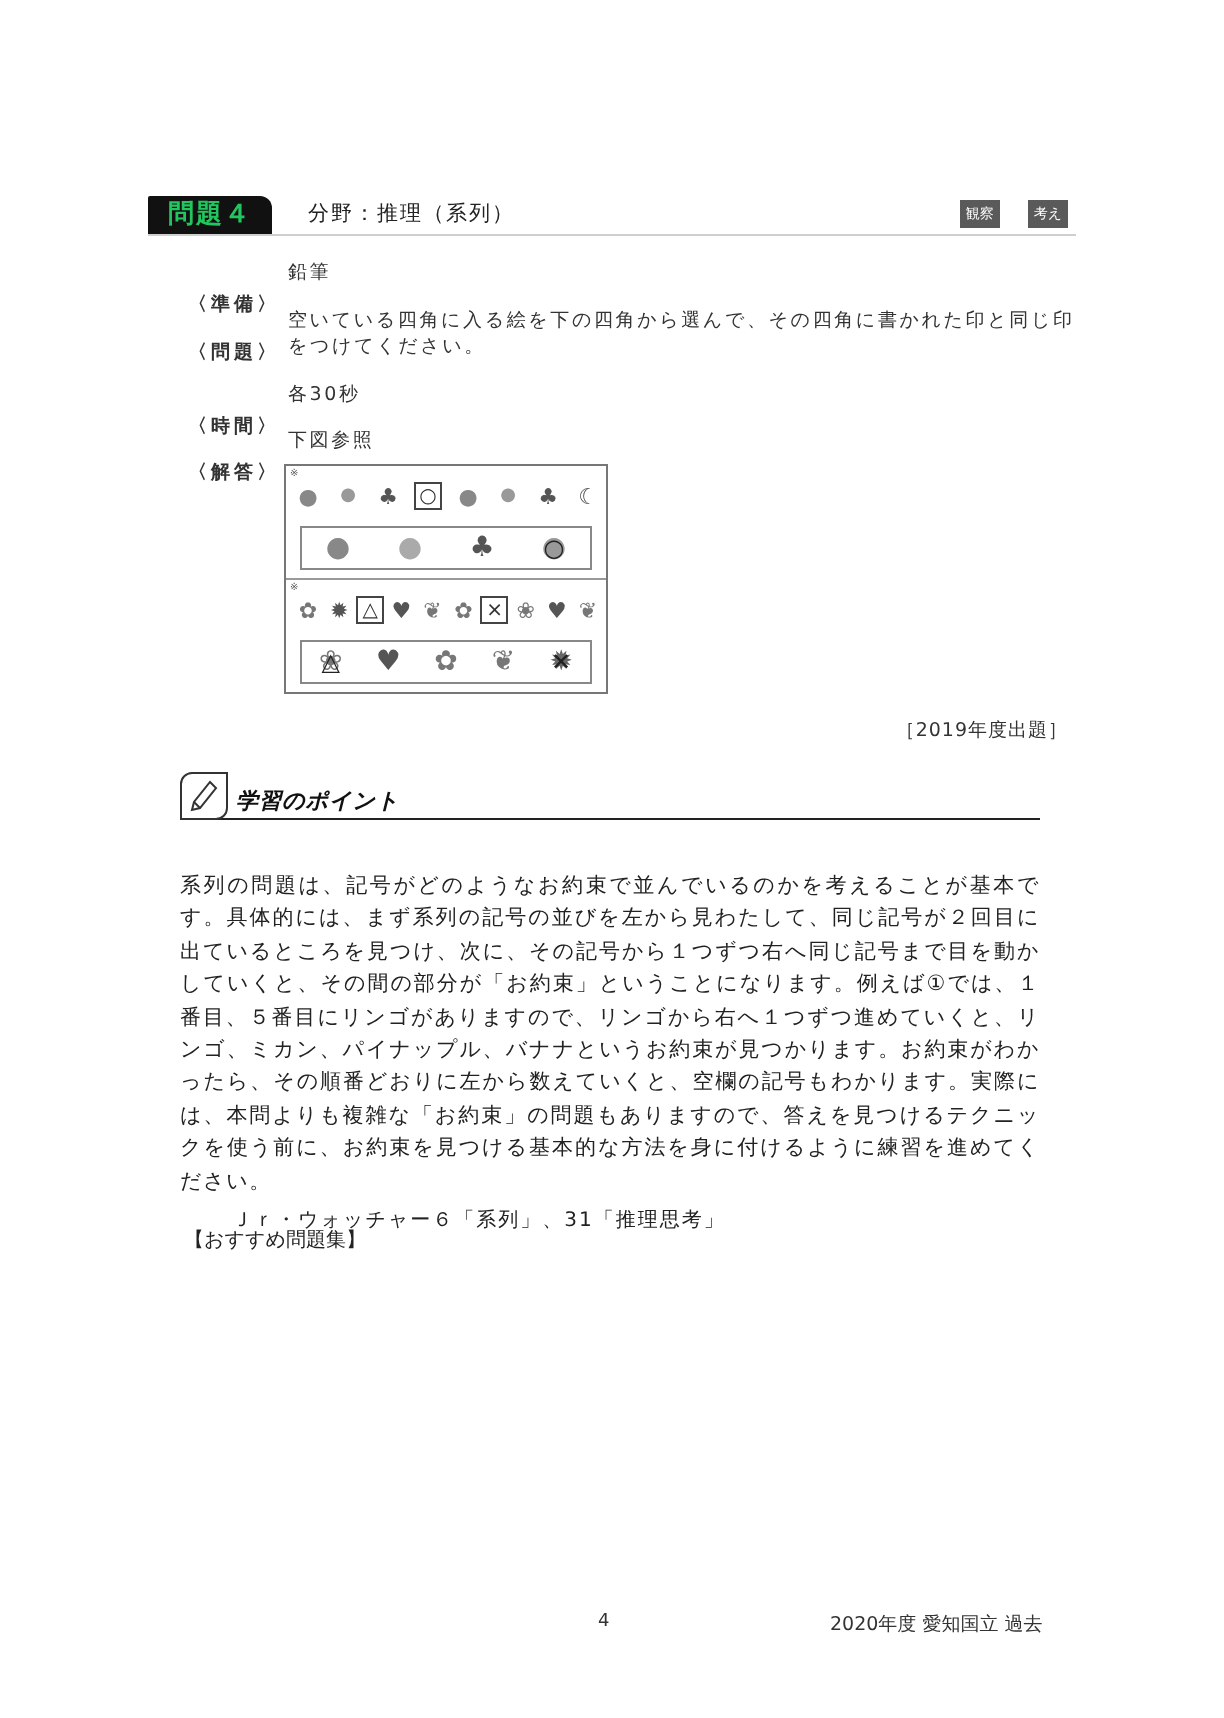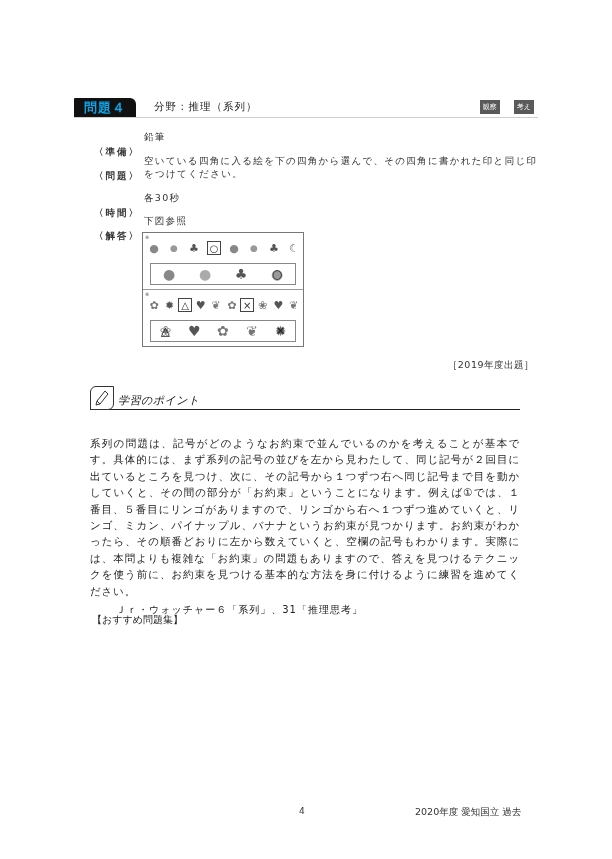--- a/index.html
+++ b/index.html
@@ -1,20 +1,20 @@
 <!DOCTYPE html>
 <html><head>
 <meta charset="utf-8">
 <style>
   * { box-sizing: border-box; margin: 0; padding: 0; }
   html, body { width: 612px; height: 859px; background: #ffffff; overflow: hidden; }
   body { position: relative; font-family: "DejaVu Sans", sans-serif; color: #222; }
 
   .header { position: absolute; left: 74px; top: 98px; width: 464px; height: 20px; border-bottom: 1px solid #cfcfcf; }
-  .q-badge { position: absolute; left: 0; top: 0; width: 62px; height: 19px; background: #111; color: #0ea5e9;
+  .q-badge { position: absolute; left: 0; top: 0; width: 62px; height: 19px; background: #111; color: #22c55e;
     font-family: "DejaVu Sans", sans-serif; font-weight: bold; font-size: 13px; line-height: 19px; text-align: center; border-radius: 1px 6px 0 0; letter-spacing: 1px; }
   .field-label { position: absolute; left: 80px; top: 2px; font-size: 10.5px; color: #222; letter-spacing: 1px; }
   .tags { position: absolute; right: 4px; top: 2px; display: flex; gap: 14px; }
   .tag { background: #5a5a5a; color: #fff; font-size: 7px; padding: 2px 3px; line-height: 10px; }
 
   .row { position: absolute; left: 78px; font-size: 9.5px; color: #333; }
   .row .lbl { position: absolute; left: 0; top: 16px; width: 62px; font-weight: bold; letter-spacing: 2px; white-space: nowrap; text-align: right; }
   .row .val { position: absolute; left: 66px; top: 0; width: 400px; line-height: 13px; letter-spacing: 1.3px; }
 
   .figure { position: absolute; left: 142px; top: 232px; width: 162px; height: 115px; border: 1px solid #777; }
@@ -26,21 +26,21 @@
   .sym { width: 14px; height: 16px; display: flex; align-items: center; justify-content: center; font-size: 11px; color: #777; }
   .box { width: 14px; height: 14px; border: 1px solid #444; display: flex; align-items: center; justify-content: center; font-size: 10px; color: #333; }
   .choices { position: absolute; left: 7px; top: 30px; width: 146px; height: 22px; border: 1px solid #888; display: flex; justify-content: space-around; align-items: center; }
   .choice { font-size: 14px; color: #777; display: flex; align-items: center; justify-content: center; width: 20px; height: 18px; position: relative; }
   .choice .overlay { position: absolute; font-size: 12px; color: #222; }
 
   .year { position: absolute; right: 78px; top: 359px; font-size: 9.5px; color: #333; letter-spacing: 0.5px; }
 
   .point-head { position: absolute; left: 90px; top: 386px; width: 430px; height: 24px; border-bottom: 1px solid #222; }
   .pencil-box { position: absolute; left: 0; top: 0; width: 24px; height: 24px; border: 1px solid #333; border-radius: 6px 0 6px 0; display: flex; align-items: center; justify-content: center; }
-  .point-title { position: absolute; left: 28px; top: 7px; font-size: 11px; font-weight: normal; font-style: italic; color: #111; letter-spacing: 0.5px; }
+  .point-title { position: absolute; left: 28px; top: 7px; font-size: 11px; font-weight: bold; font-style: italic; color: #111; letter-spacing: 0.5px; }
 
   .body-text { position: absolute; left: 90px; top: 419px; width: 430px; font-size: 10.5px; line-height: 16.4px; color: #222; letter-spacing: 0.8px; text-align: justify; margin-top: 16px; }
 
   .rec-title { position: absolute; left: 92px; top: 568px; font-size: 10px; color: #222; margin-top: 45px; }
   .rec-item { position: absolute; left: 116px; top: 587px; font-size: 10px; color: #222; letter-spacing: 1px; margin-top: 16px; }
 
   .page-num { position: absolute; left: 299px; top: 806px; font-size: 9px; color: #333; }
   .footer-title { position: absolute; left: 415px; top: 806px; font-size: 9.5px; color: #333; text-align: center; }
 </style>
 </head>

